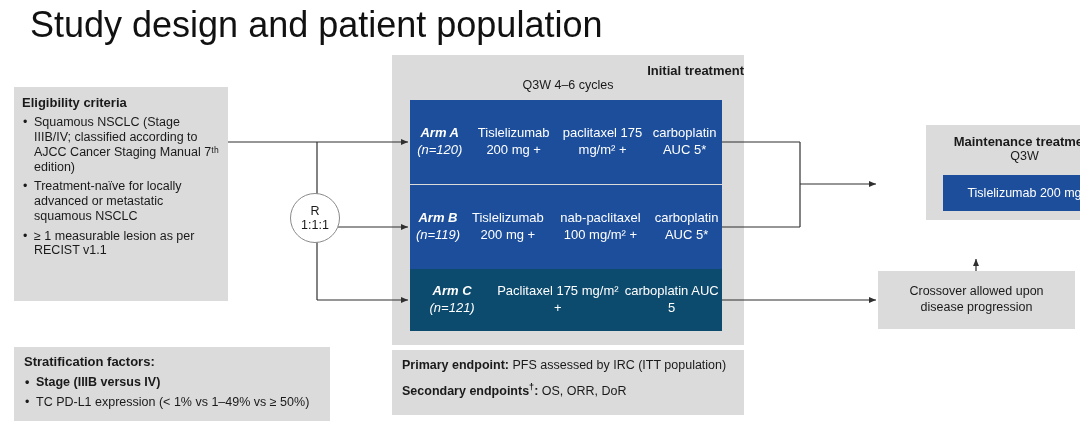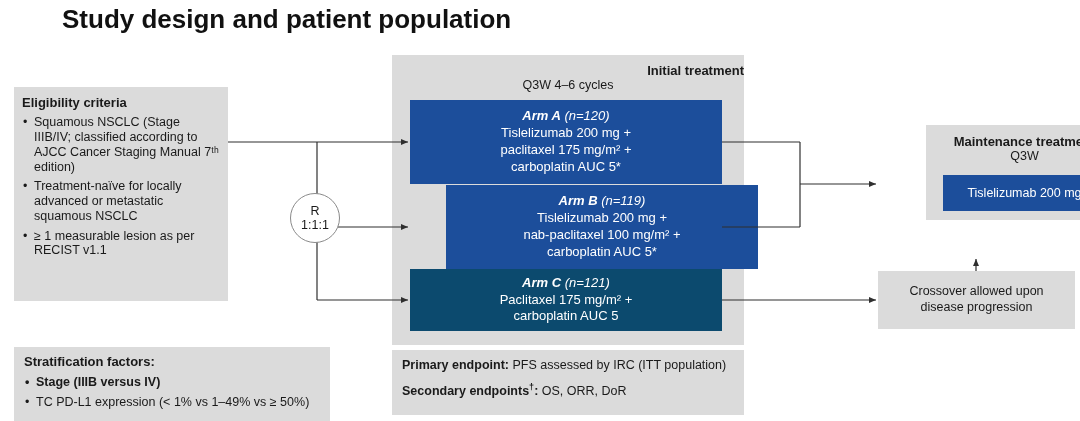--- a/index.html
+++ b/index.html
@@ -1,19 +1,19 @@
 <!DOCTYPE html>
 <html><head>
 <meta charset="utf-8">
 <style>
   * { margin:0; padding:0; box-sizing:border-box; }
   body { background:#ffffff; font-family:"Liberation Sans", sans-serif; }
   .slide { position:relative; width:1080px; height:421px; background:#ffffff; overflow:hidden; color:#1a1a1a; }
 
-  .page-title { position:absolute; left:30px; top:4px; font-size:26px; font-weight:700; color:#111;margin-left:32px; }
+  .page-title { position:absolute; left:30px; top:4px; font-size:36px; font-weight:400; color:#111; }
 
   .gray-box { position:absolute; background:#dbdbdb; }
 
   
   .eligibility { left:14px; top:87px; width:214px; height:214px; padding:8px 8px 6px 8px; font-size:12.5px; line-height:1.18; }
   .box-title { font-weight:700; font-size:13px; margin-bottom:5px; }
   ul.bullets { list-style:none; }
   ul.bullets li { position:relative; padding-left:12px; margin-bottom:5px; }
   ul.bullets li::before { content:"\2022"; position:absolute; left:1px; top:0; }
 
@@ -23,26 +23,26 @@
 
   
   .rand-circle { position:absolute; left:290px; top:193px; width:50px; height:50px; border-radius:50%;
                  background:#ffffff; border:1px solid #8a8a8a; display:flex; flex-direction:column;
                  align-items:center; justify-content:center; z-index:3; font-size:12.5px; line-height:1.15; }
 
   
   .initial { left:392px; top:55px; width:352px; height:290px; padding-top:8px; z-index:1; }
   .panel-title { text-align:right; font-weight:700; font-size:13px; }
   .panel-subtitle { text-align:center; font-size:12.5px; }
-  .arm { position:absolute; left:18px; width:312px; color:#ffffff; display:flex; flex-direction:column;
+  .arm { position:absolute; left:18px; width:312px; color:#ffffff; display:flex; flex-direction:row;
          align-items:center; justify-content:center; text-align:center; font-size:13px; line-height:1.3; }
   .arm.blue { background:#1c4e9b; }
   .arm.red  { background:#0c4a6e; }
   .arm-a { top:45px;  height:84px; }
-  .arm-b { top:130px; height:84px;margin-left:36px; }
+  .arm-b { top:130px; height:84px; }
   .arm-c { top:214px; height:62px; }
   .arm-title { font-style:italic; }
   .arm-title b { font-weight:700; }
   .it { }
 
   
   .maintenance { left:878px; top:125px; width:197px; height:95px; padding-top:9px; text-align:center; font-size:12.5px;margin-left:48px; }
   .drug-box { margin:12px auto 0 auto; width:164px; height:36px; background:#1c4e9b; color:#ffffff;
               display:flex; align-items:center; justify-content:center; font-size:12.5px; }
 

